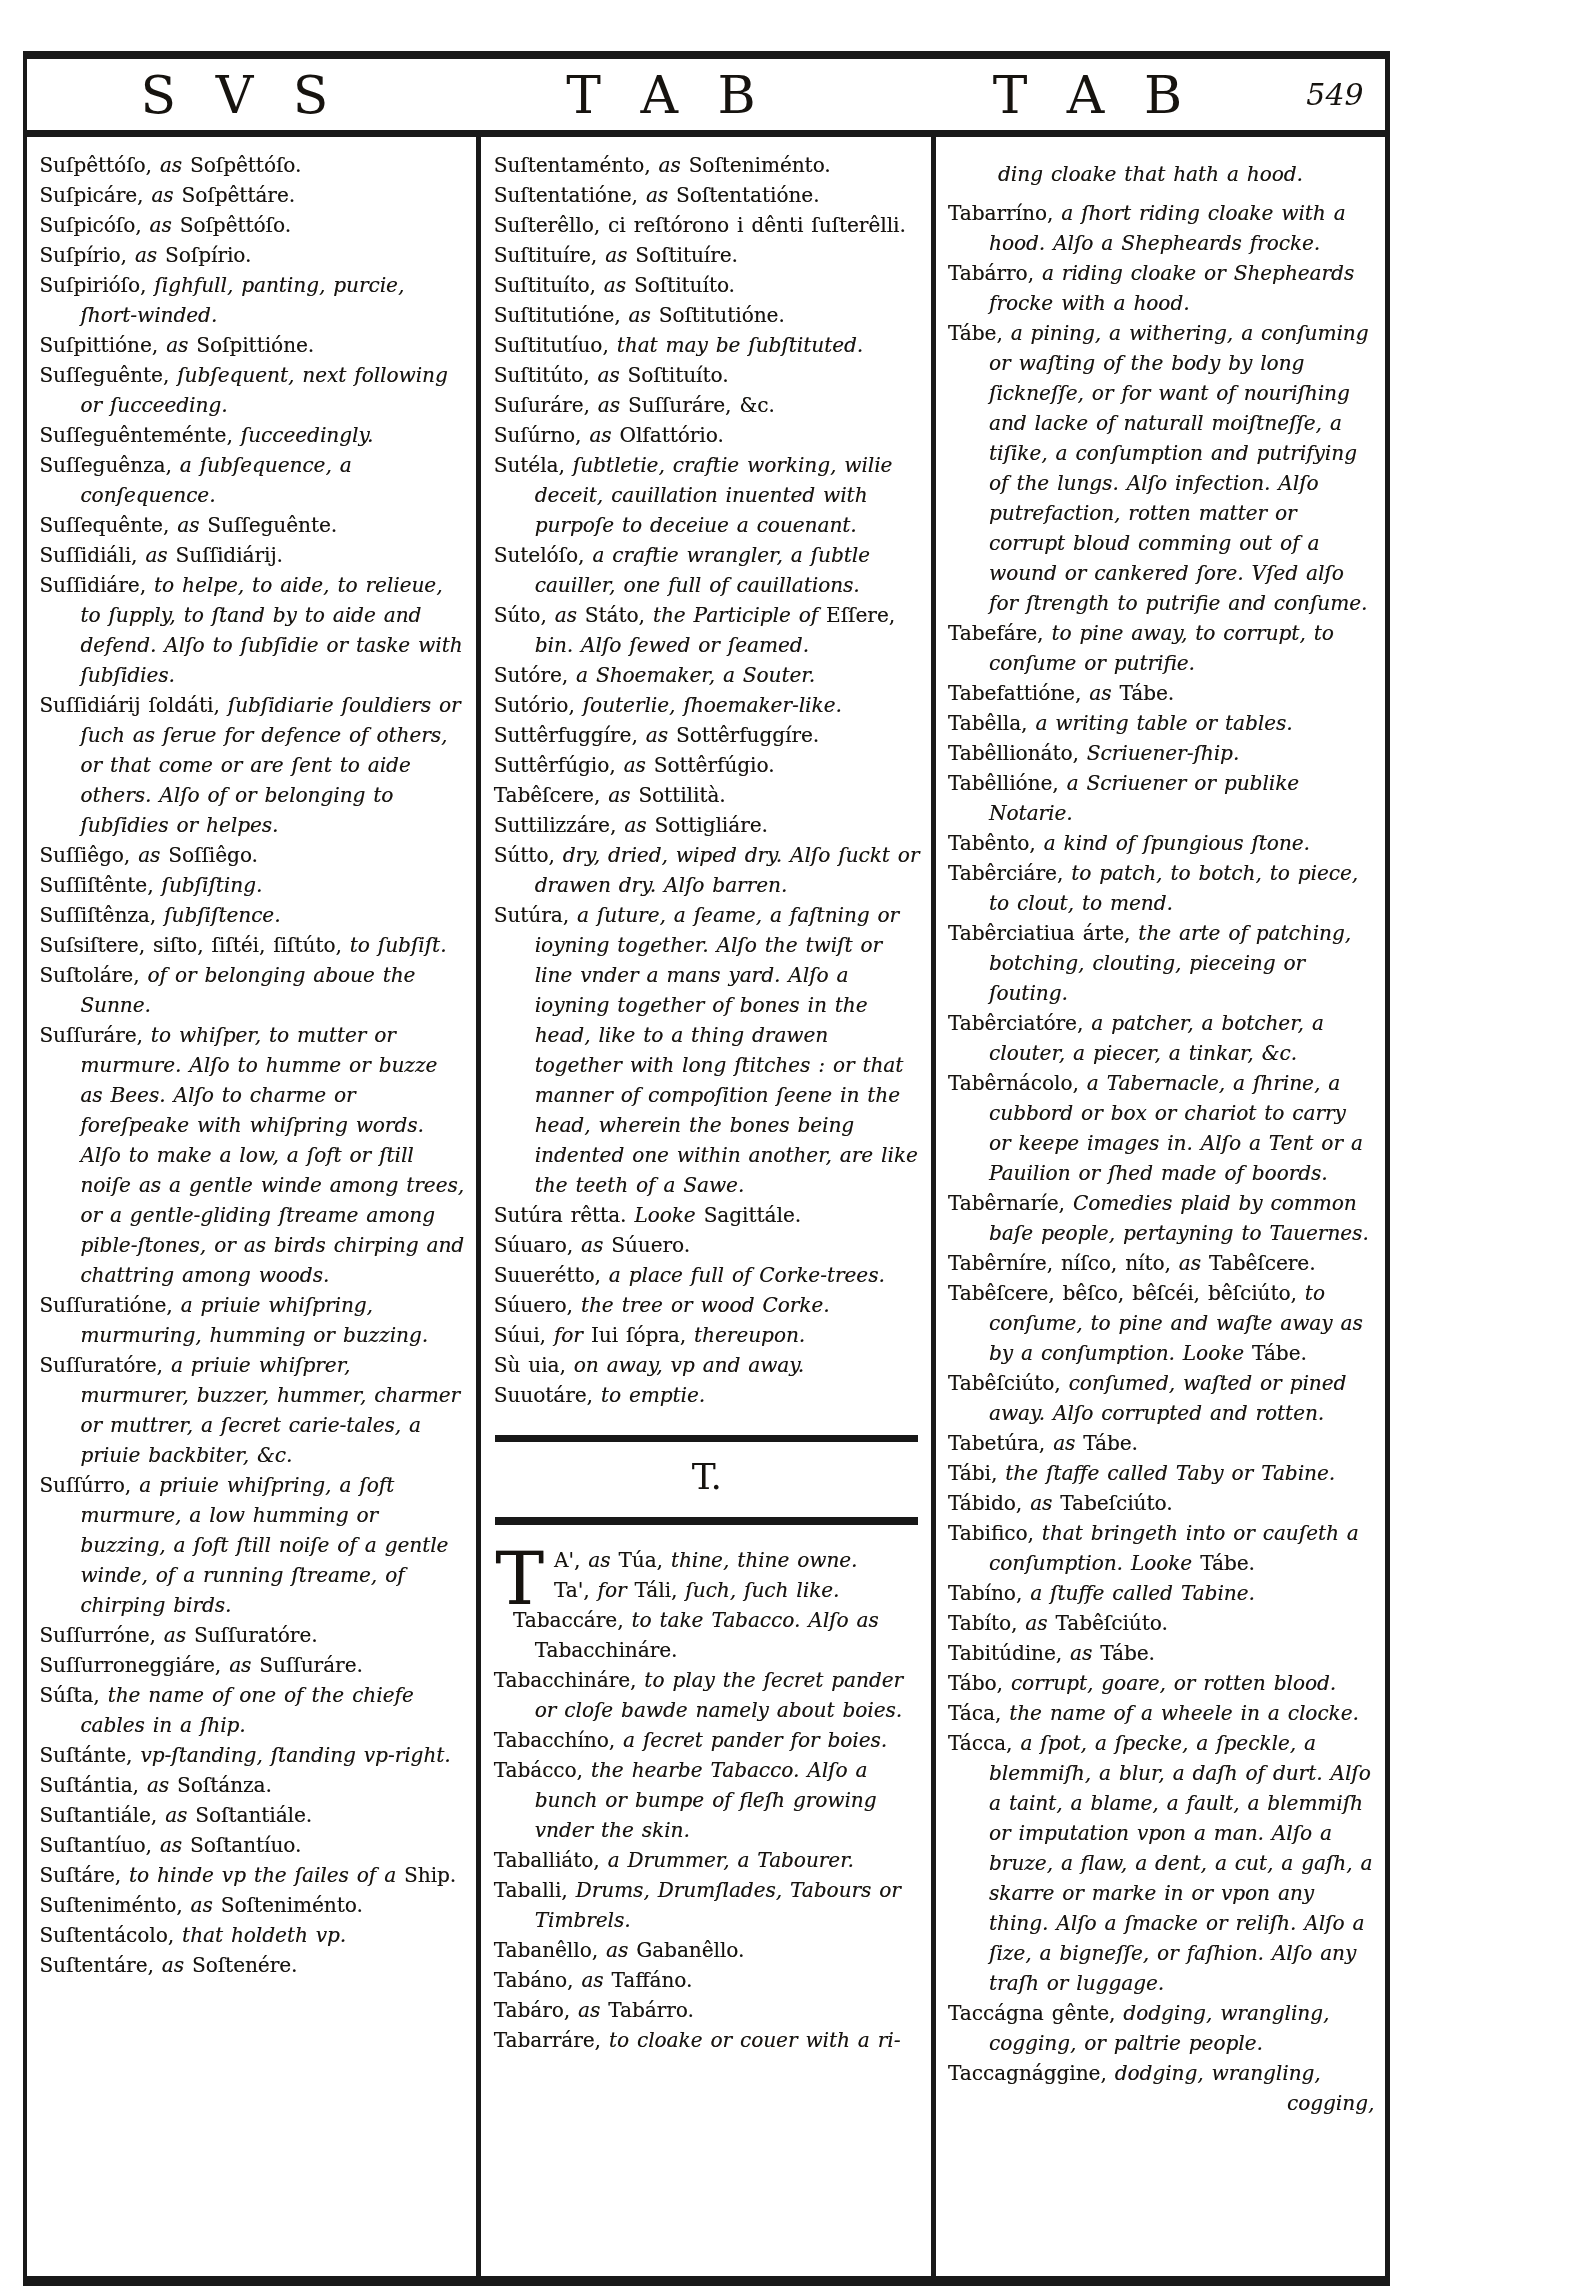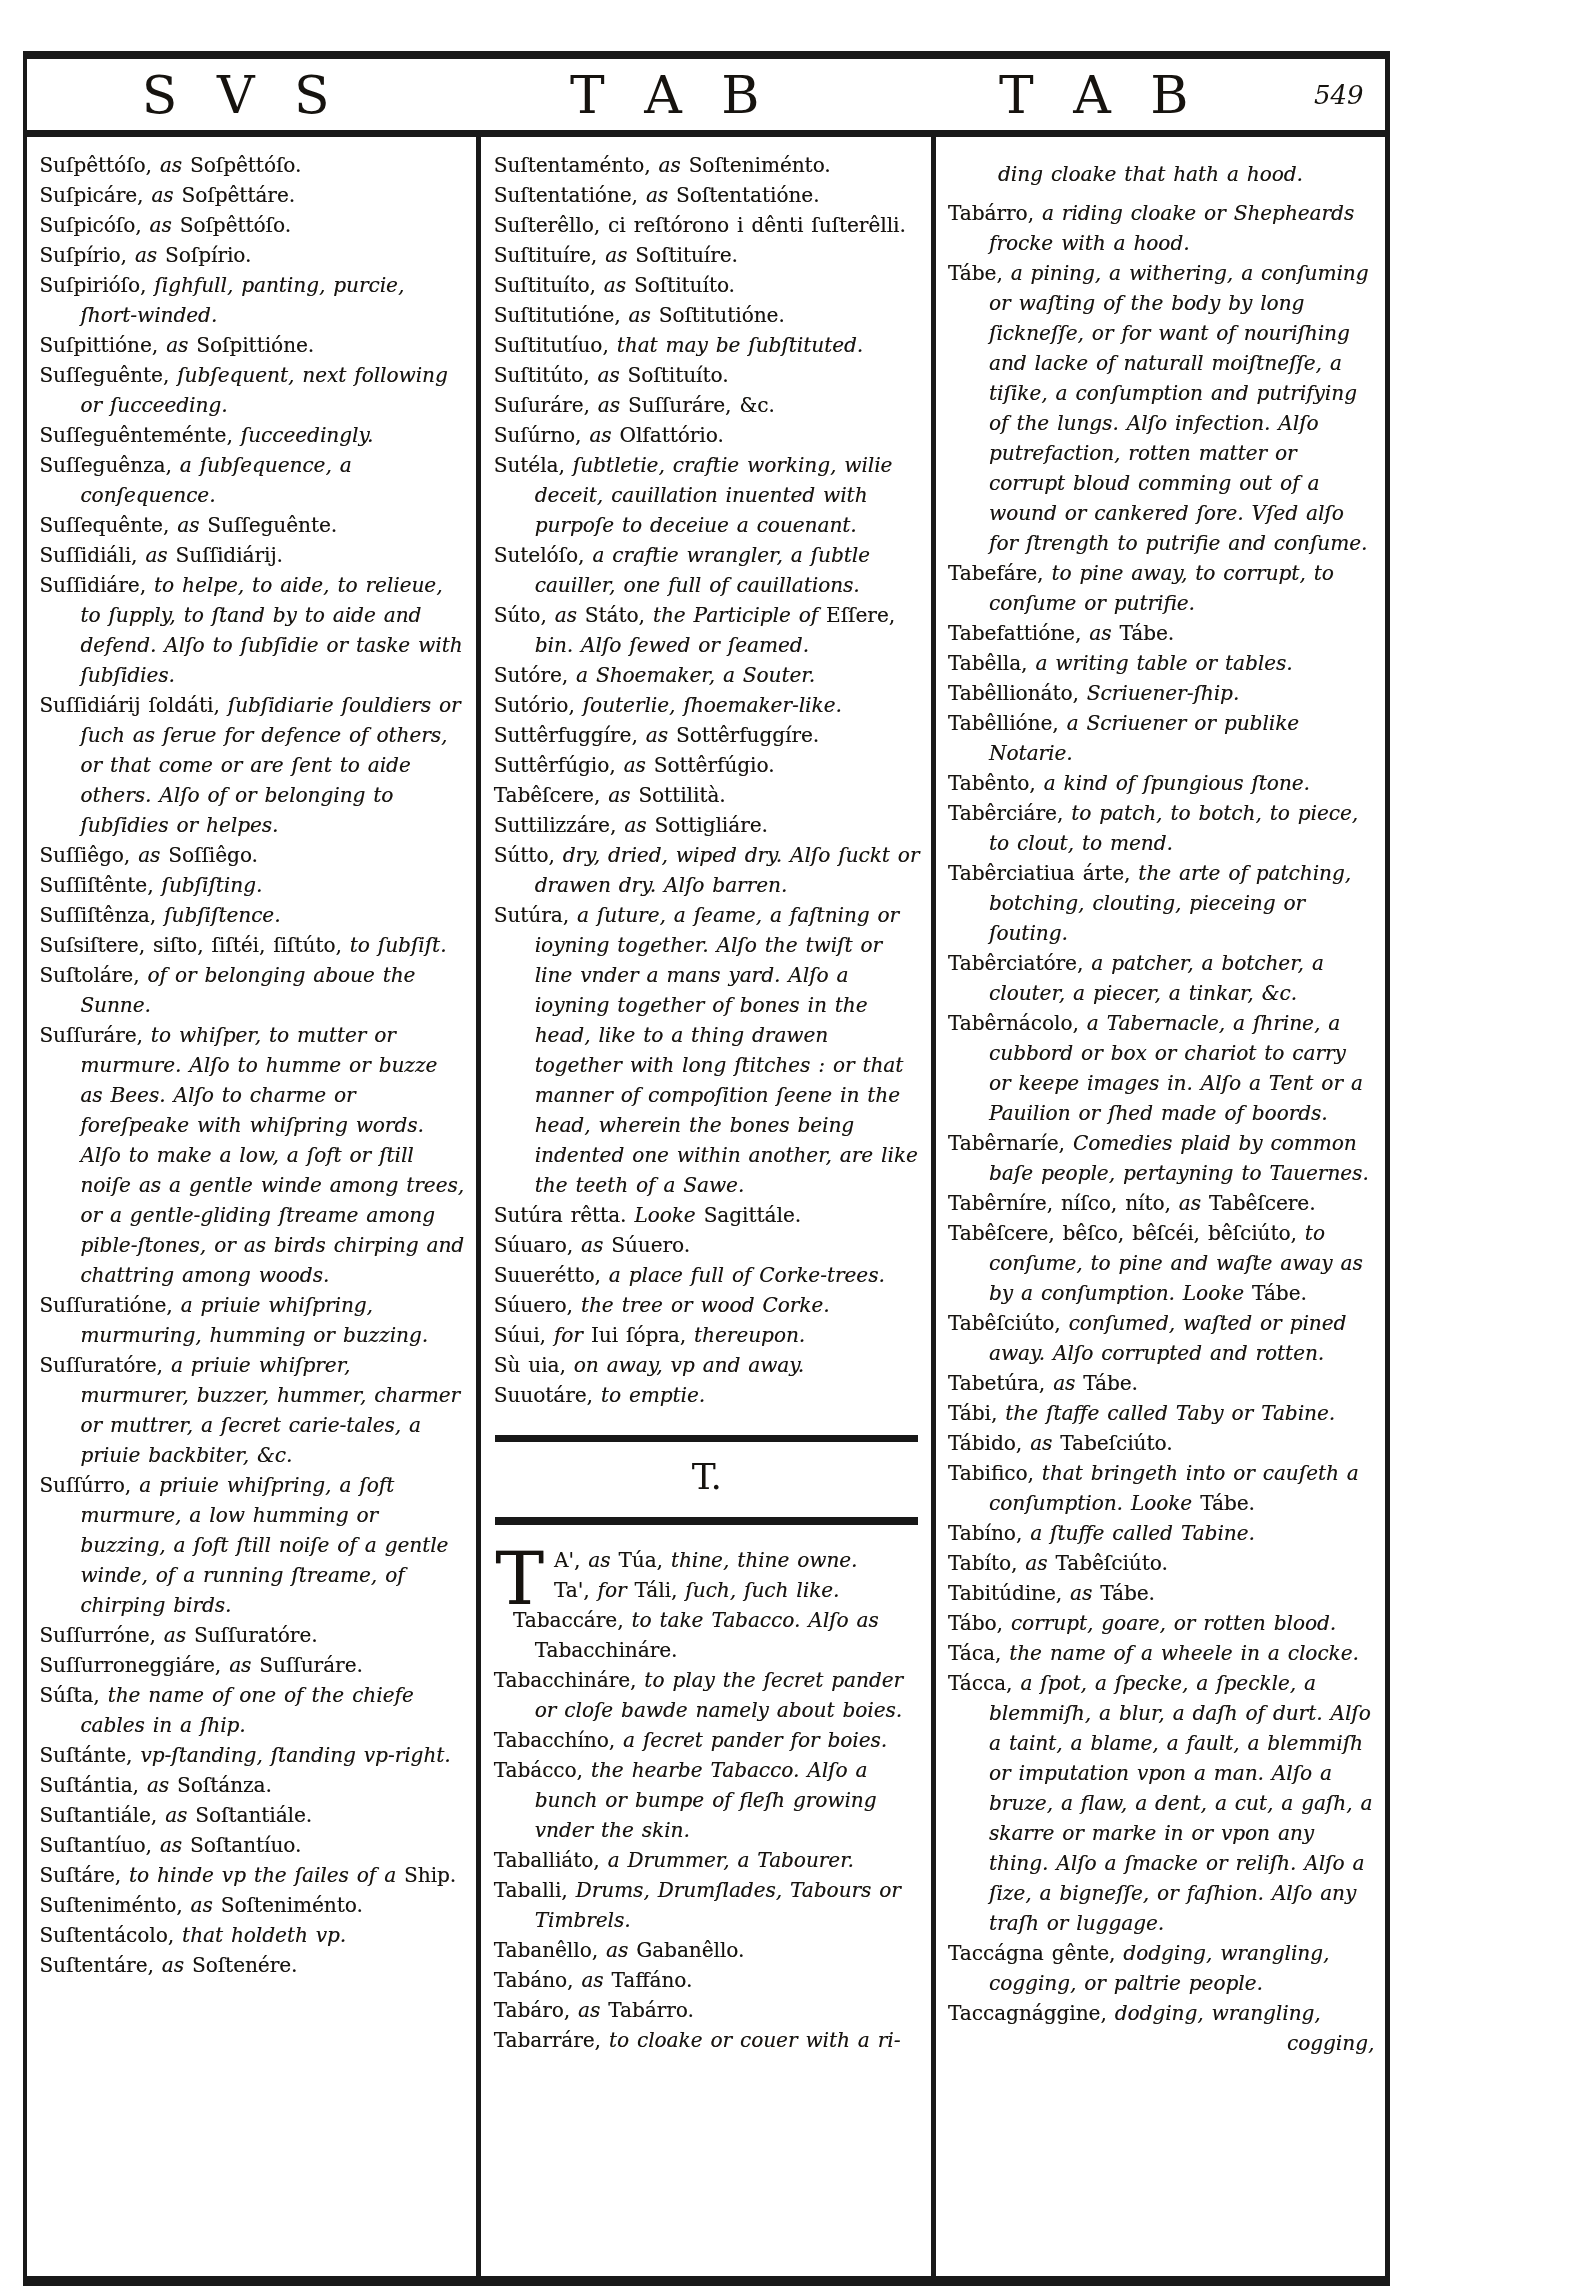--- a/index.html
+++ b/index.html
@@ -5,21 +5,21 @@
 <style>
   html,body{margin:0;padding:0;background:#ffffff;}
   body{width:1593px;height:2295px;position:relative;overflow:hidden;
        font-family:"DejaVu Serif","Liberation Serif",serif;color:#16130f;}
   .frame{position:absolute;left:23px;top:51px;width:1358px;height:2217px;
          border:4.1px solid #191919;border-top-width:8.2px;border-bottom-width:10px;
          border-right-width:5.8px;background:#ffffff;box-sizing:content-box;}
   .header{height:71px;border-bottom:7.4px solid #191919;display:flex;align-items:center;}
   .hcell{width:32%;text-align:center;font-size:52px;letter-spacing:11.5px;
          font-weight:normal;white-space:nowrap;}
-  .pagenum{flex:1;text-align:right;padding-right:21.4px;font-size:26px;font-style:italic;}
+  .pagenum{flex:1;text-align:right;padding-right:21.4px;font-size:30px;font-style:italic;}
   .content{display:flex;height:calc(100% - 78px);}
   .col{flex:1;padding:13px 10.7px 0 12.4px;overflow:hidden;font-size:20px;line-height:30px;
        word-spacing:0.08em;}
   .vrule{width:5px;background:#191919;}
   .entry{margin:0;padding-left:41px;text-indent:-41px;}
   .cont{margin:9px;padding-left:41px;text-indent:0;}
   .nohang{margin:0;padding-left:0;text-indent:0;}
   .right{margin:0;padding:0;text-indent:0;text-align:right;}
   .it{font-style:italic;}
   .secrule{height:7.4px;background:#181818;margin:25px 1.6px 20px 1.6px;}
@@ -116,20 +116,21 @@
           <p class="entry"><span>Taballiáto, </span><span class="it">a Drummer, a Tabourer.</span></p>
           <p class="entry"><span>Taballi, </span><span class="it">Drums, Drumſlades, Tabours or Timbrels.</span></p>
           <p class="entry"><span>Tabanêllo, </span><span class="it">as</span><span> Gabanêllo.</span></p>
           <p class="entry"><span>Tabáno, </span><span class="it">as</span><span> Taffáno.</span></p>
           <p class="entry"><span>Tabáro, </span><span class="it">as</span><span> Tabárro.</span></p>
           <p class="entry"><span>Tabarráre, </span><span class="it">to cloake or couer with a ri-</span></p>
         </div>
       <div class="vrule"></div>
       <div class="col">
           <p class="cont"><span class="it">ding cloake that hath a hood.</span></p>
+          <p class="entry"><span>Tabarríno, </span><span class="it">a ſhort riding cloake with a hood. Alſo a Shepheards frocke.</span></p>
           <p class="entry"><span>Tabárro, </span><span class="it">a riding cloake or Shepheards frocke with a hood.</span></p>
           <p class="entry"><span>Tábe, </span><span class="it">a pining, a withering, a conſuming or waſting of the body by long ſickneſſe, or for want of nouriſhing and lacke of naturall moiſtneſſe, a tiſike, a conſumption and putrifying of the lungs. Alſo infection. Alſo putrefaction, rotten matter or corrupt bloud comming out of a wound or cankered ſore. Vſed alſo for ſtrength to putrifie and conſume.</span></p>
           <p class="entry"><span>Tabefáre, </span><span class="it">to pine away, to corrupt, to conſume or putrifie.</span></p>
           <p class="entry"><span>Tabefattióne, </span><span class="it">as</span><span> Tábe.</span></p>
           <p class="entry"><span>Tabêlla, </span><span class="it">a writing table or tables.</span></p>
           <p class="entry"><span>Tabêllionáto, </span><span class="it">Scriuener-ſhip.</span></p>
           <p class="entry"><span>Tabêllióne, </span><span class="it">a Scriuener or publike Notarie.</span></p>
           <p class="entry"><span>Tabênto, </span><span class="it">a kind of ſpungious ſtone.</span></p>
           <p class="entry"><span>Tabêrciáre, </span><span class="it">to patch, to botch, to piece, to clout, to mend.</span></p>
           <p class="entry"><span>Tabêrciatiua árte, </span><span class="it">the arte of patching, botching, clouting, pieceing or ſouting.</span></p>

